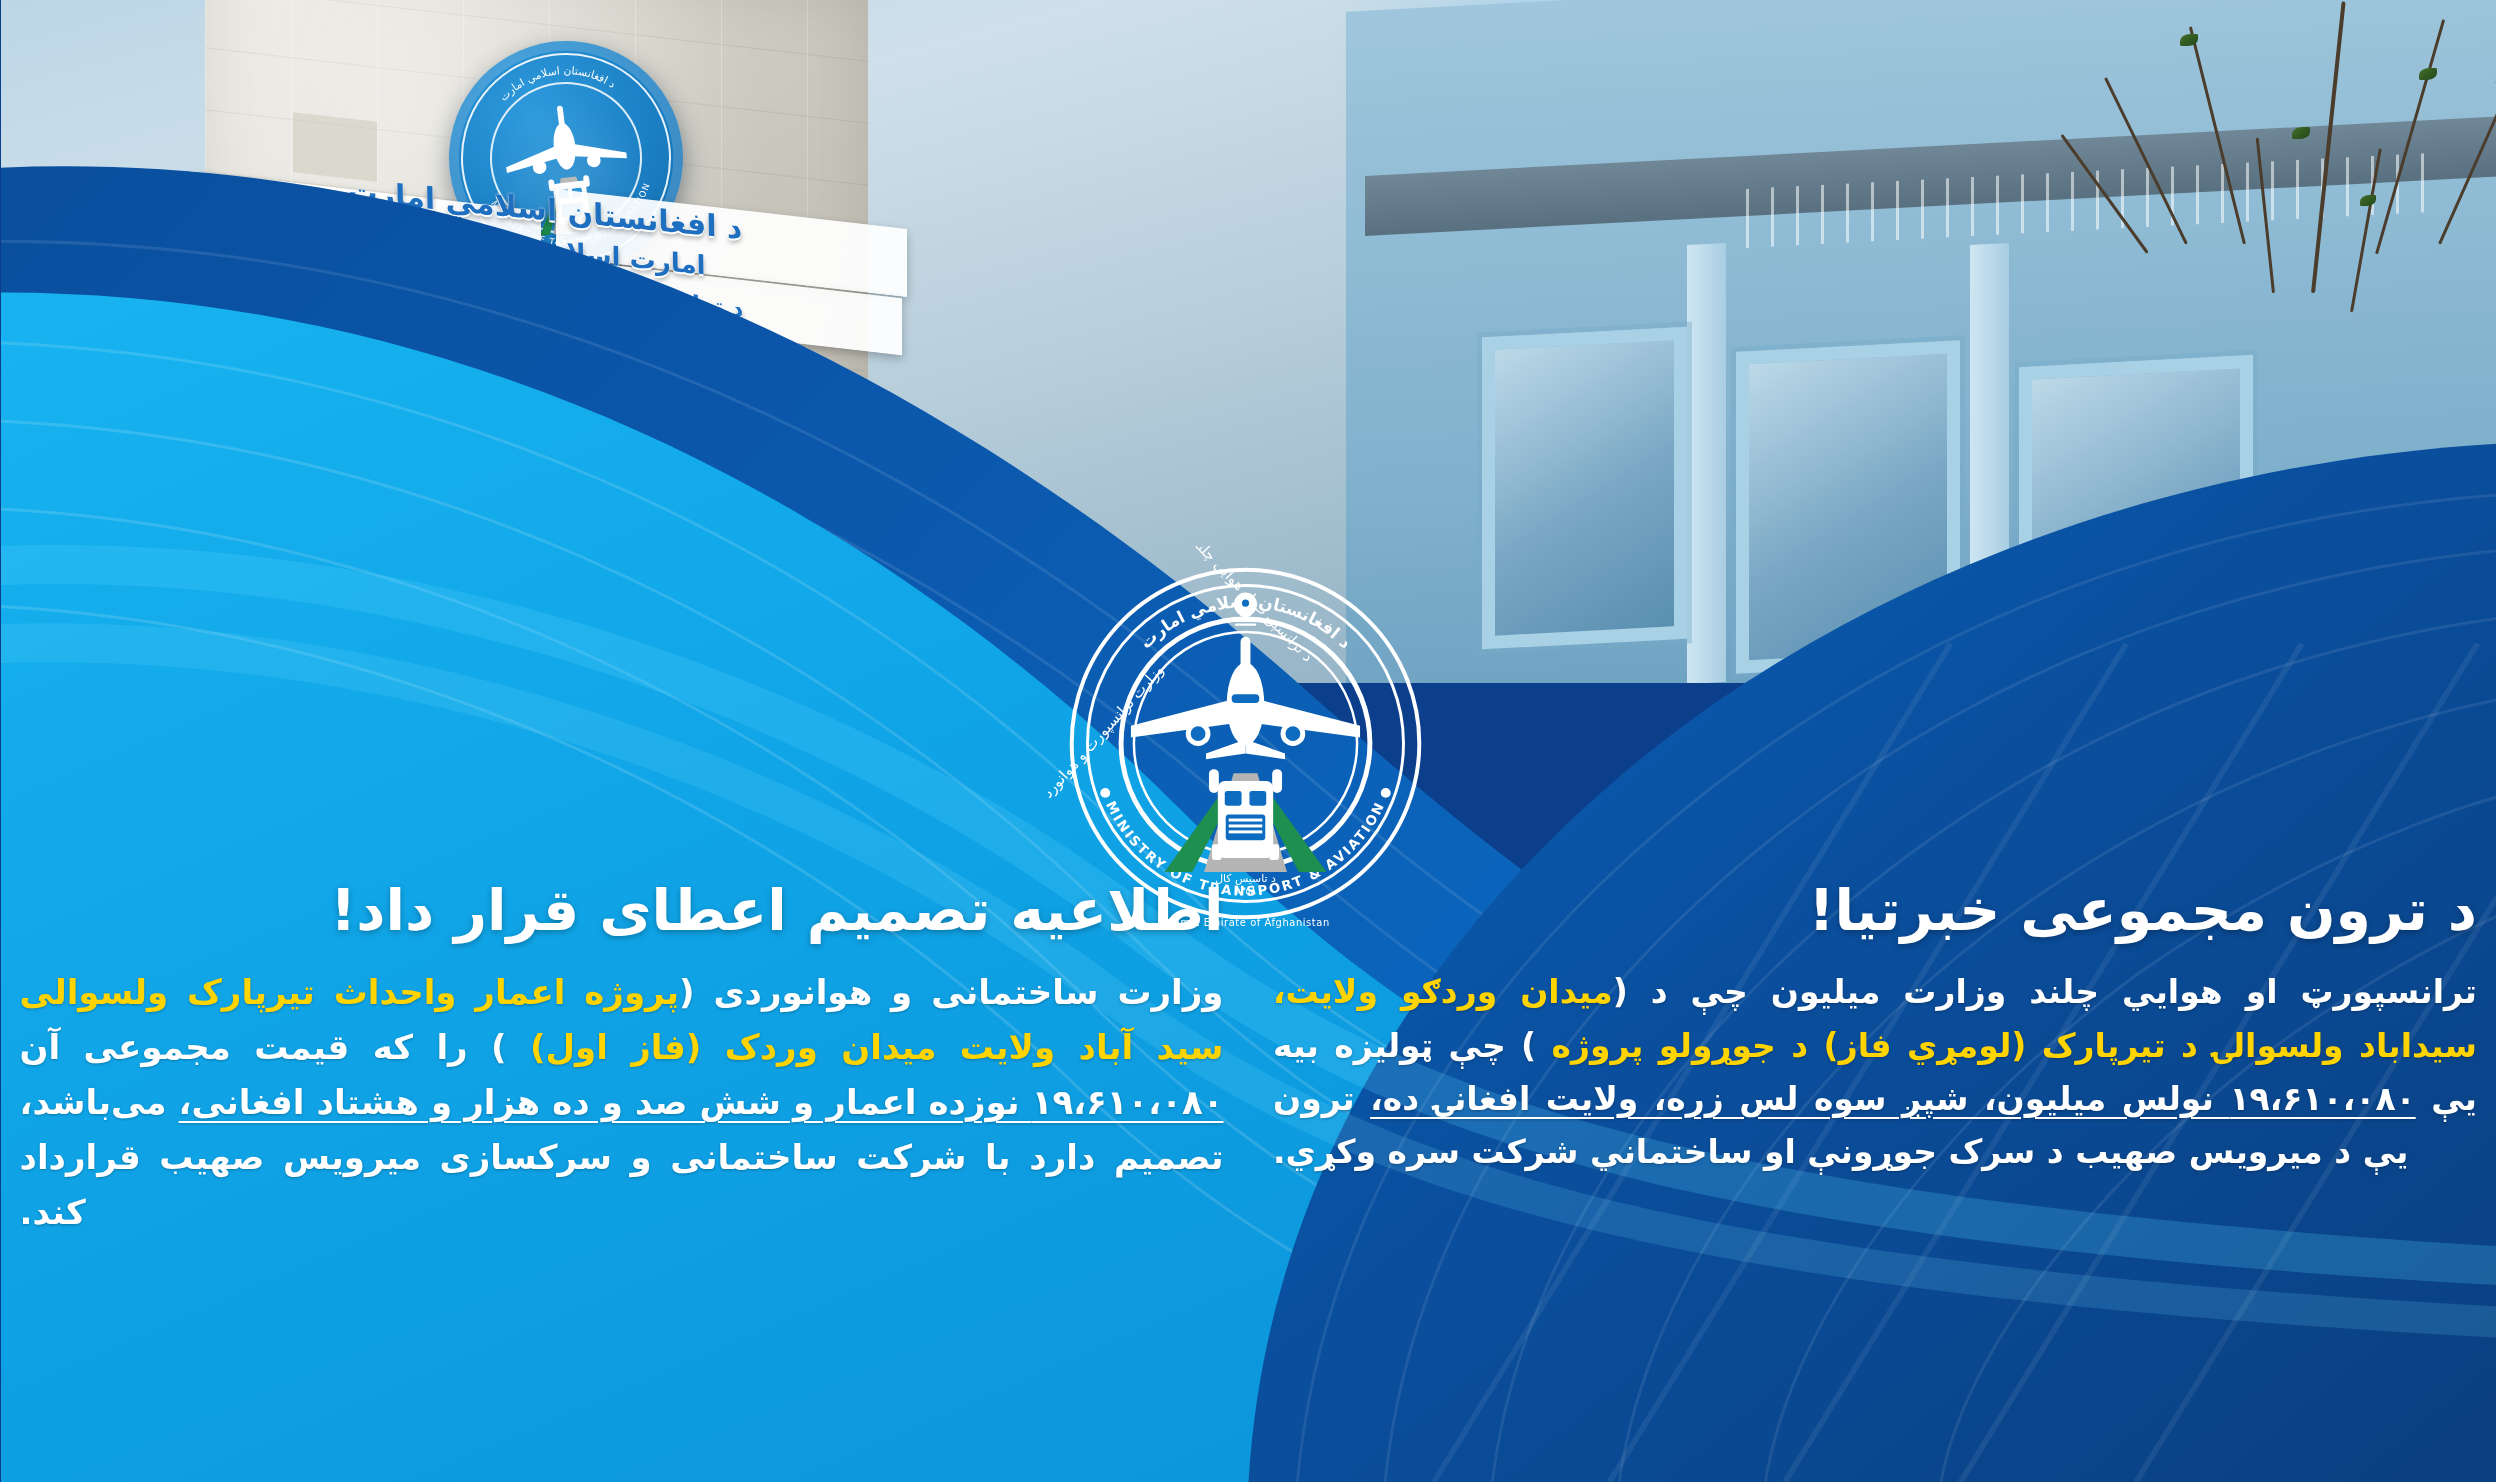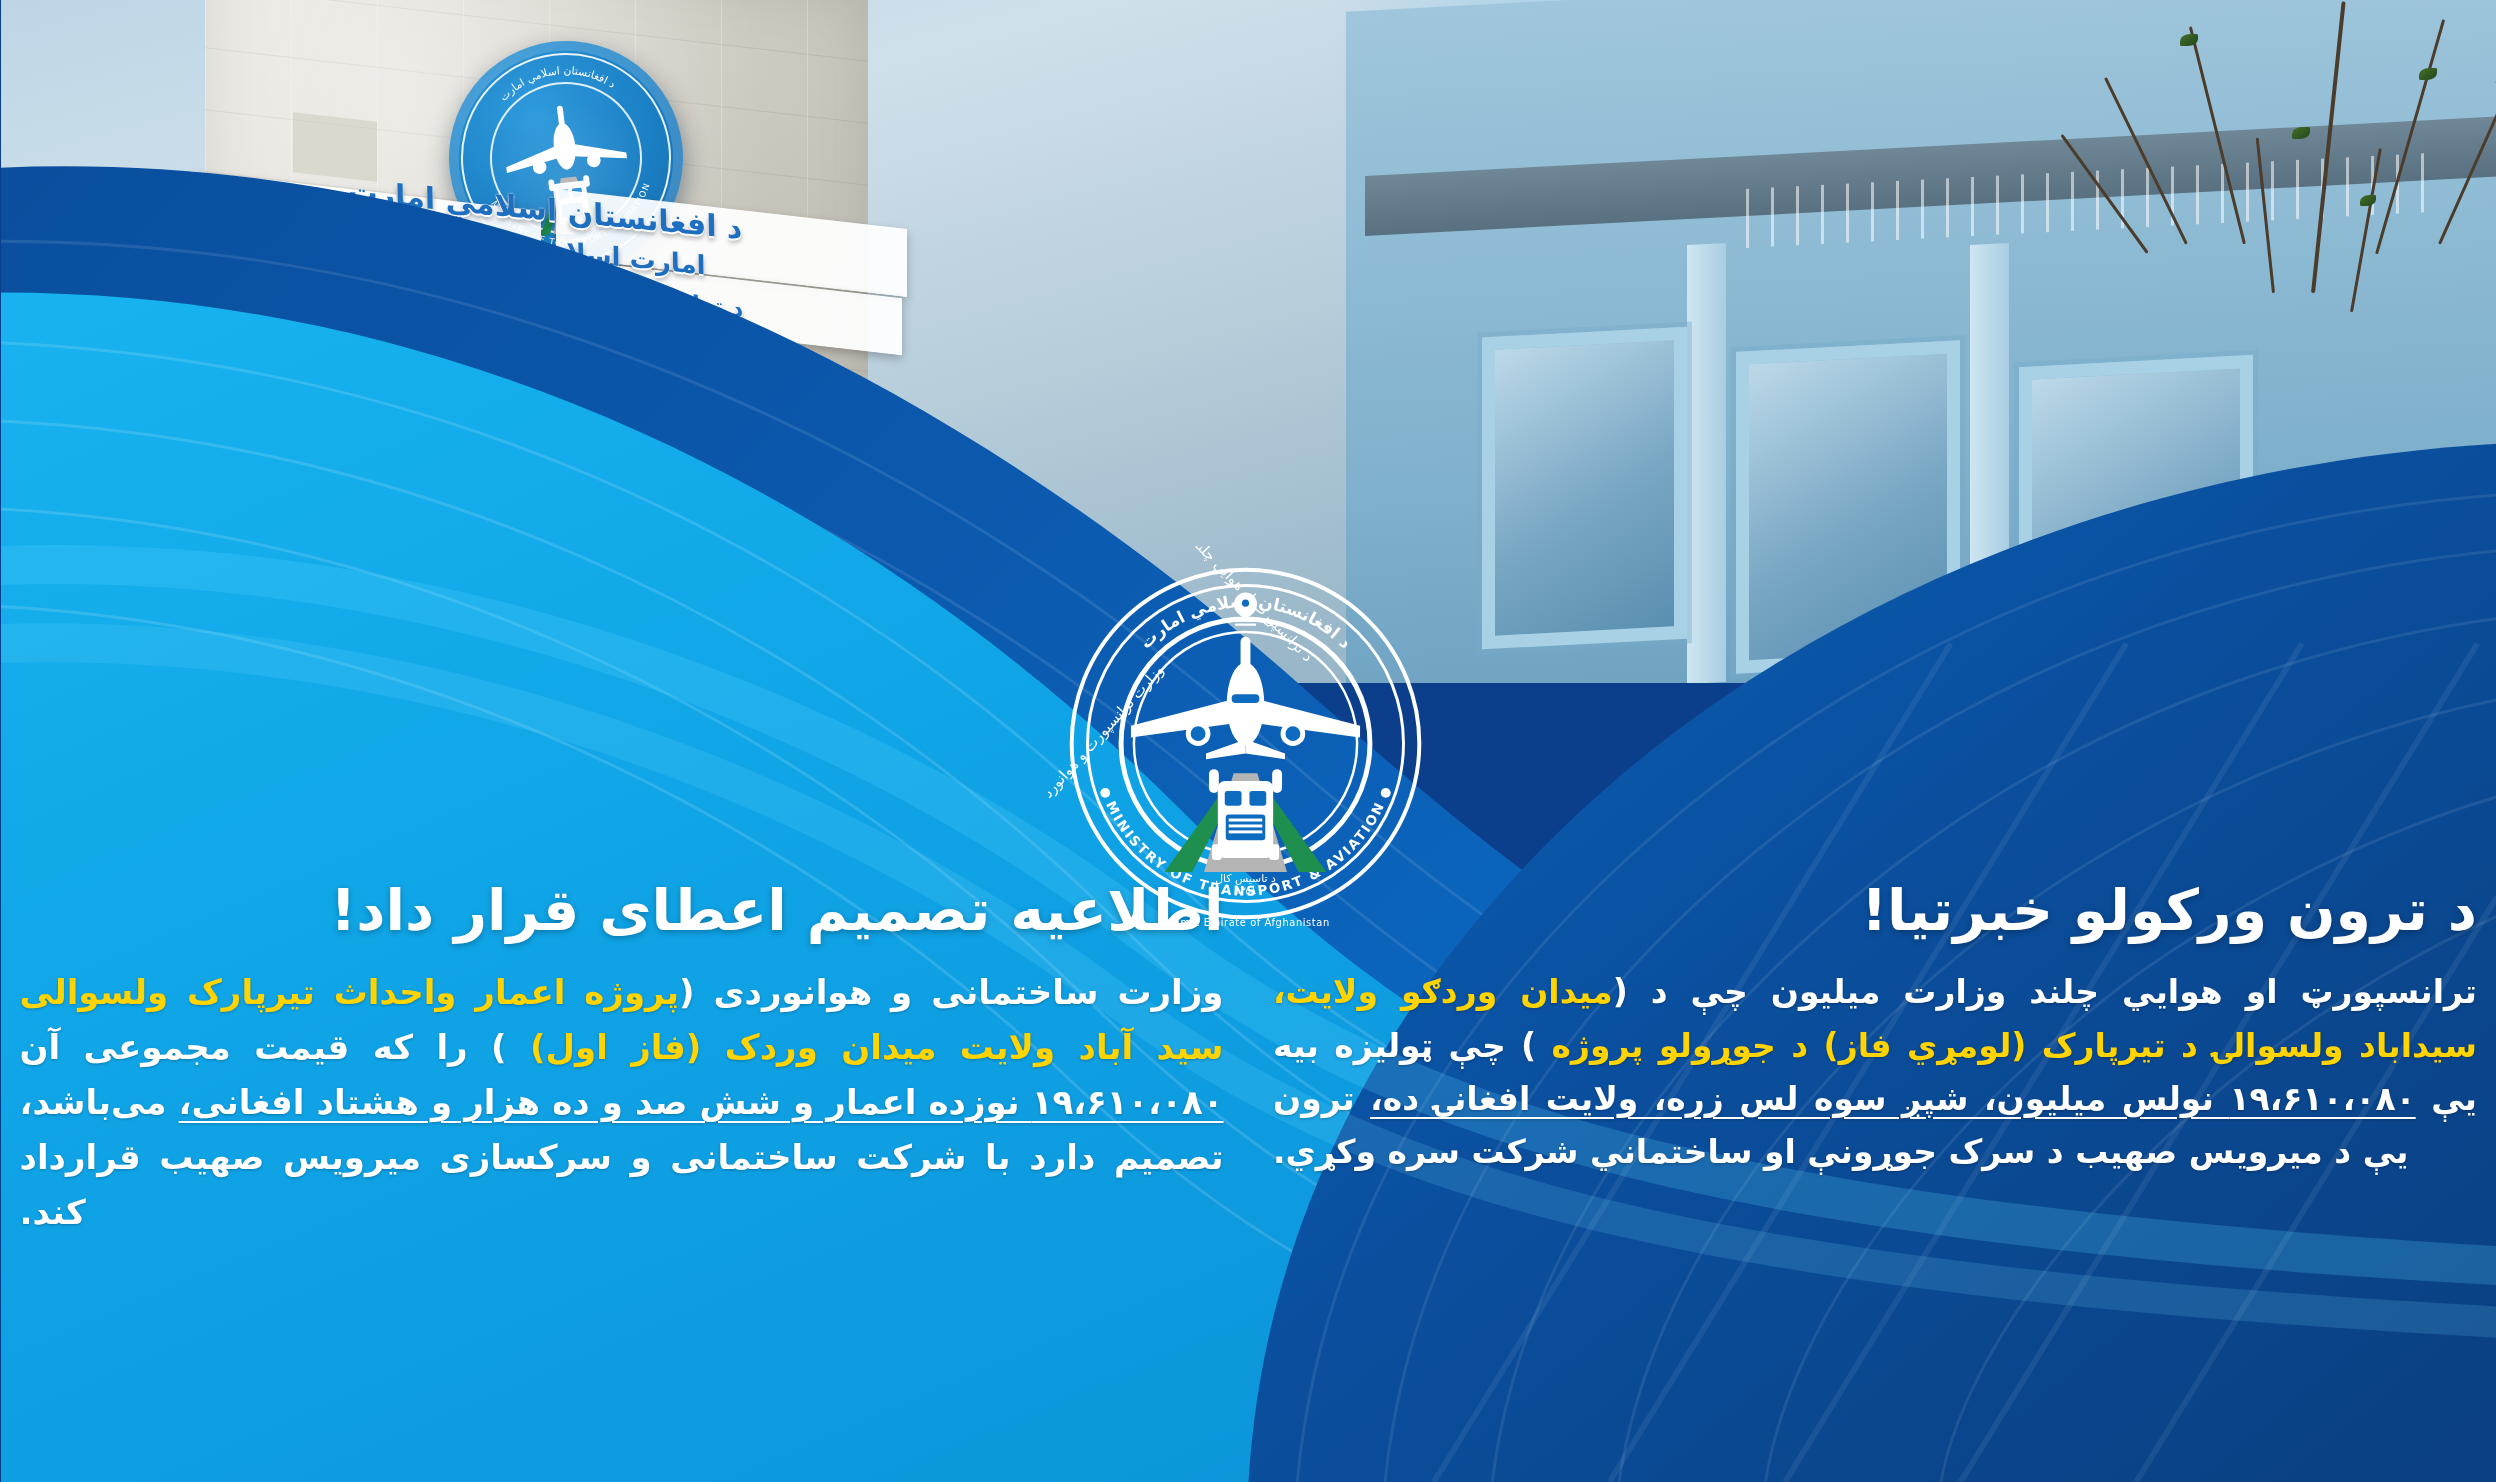--- a/index.html
+++ b/index.html
@@ -390,21 +390,21 @@
   <div class="content">
 
     <div class="col dari">
       <div class="headline">اطلاعیه تصمیم اعطای قرار داد!</div>
       <div class="body">
         <span>وزارت ساختمانی و هوانوردی (</span><span class="hi">پروژه اعمار واحداث تیرپارک ولسوالی سید آباد ولایت میدان وردک (فاز اول)</span><span> ) را که قیمت مجموعی آن </span><span class="ul">۱۹،۶۱۰،۰۸۰</span><span class="ul"> نوزده اعمار و شش صد و ده هزار و هشتاد افغانی،</span><span> می‌باشد، تصمیم دارد با شرکت ساختمانی و سرکسازی میرویس صهیب قرارداد کند.</span>
       </div>
     </div>
 
     <div class="col pashto">
-      <div class="headline">د ترون ورکولو خبرتیا!</div>
+      <div class="headline">د ترون مجموعی خبرتیا!</div>
       <div class="body">
         <span>ترانسپورټ او هوایي چلند وزارت میلیون چې د (</span><span class="hi">میدان وردګو ولایت، سیداباد ولسوالۍ د تیرپارک (لومړي فاز) د جوړولو پروژه</span><span> ) چې ټولیزه بیه یې </span><span class="ul">۱۹،۶۱۰،۰۸۰</span><span class="ul"> نولس میلیون، شپږ سوه لس زره، ولایت افغانۍ ده،</span><span> ترون یې د میرویس صهیب د سرک جوړونې او ساختماني شرکت سره وکړي.</span>
       </div>
     </div>
   </div>
 
 </div>
 
 
 </body></html>

